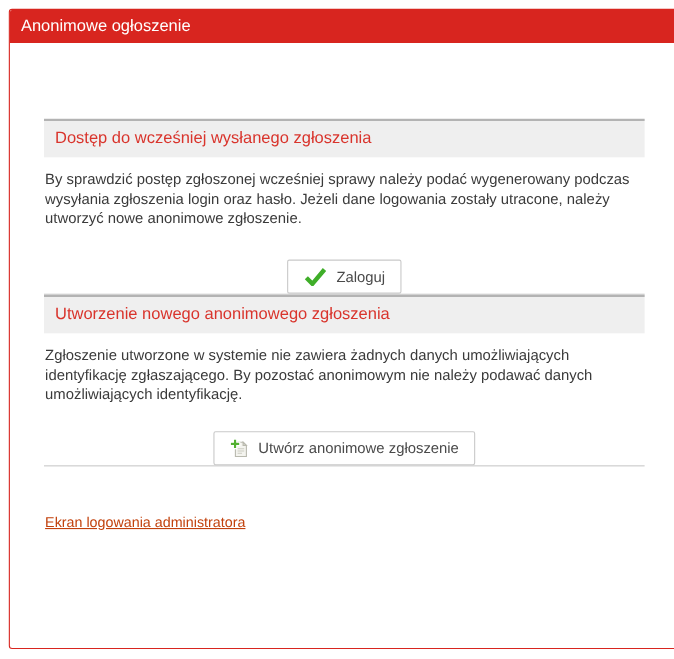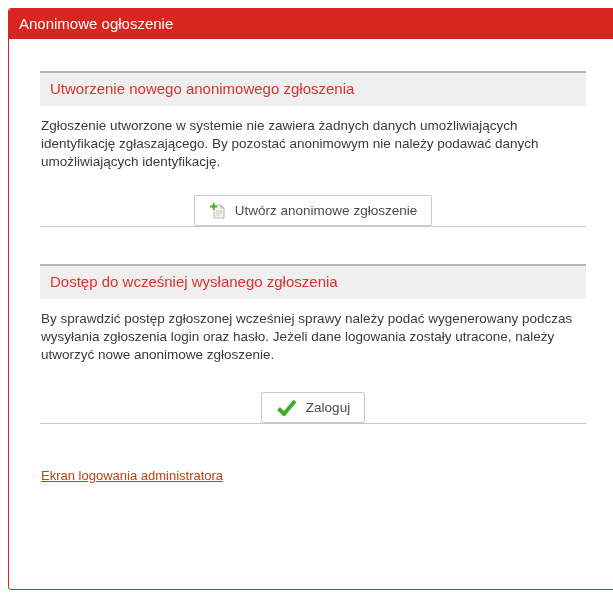--- a/index.html
+++ b/index.html
@@ -83,20 +83,38 @@
 </style>
 </head>
 <body>
 
 <div class="window">
 
   <div class="titlebar">Anonimowe ogłoszenie</div>
 
   <div class="content">
 
+    <div class="section section-2">
+      <div class="section-header">
+        <span class="section-title">Dostęp do wcześniej wysłanego zgłoszenia</span>
+      </div>
+      <p class="body-text">By sprawdzić postęp zgłoszonej wcześniej sprawy należy podać wygenerowany podczas wysyłania zgłoszenia login oraz hasło. Jeżeli dane logowania zostały utracone, należy utworzyć nowe anonimowe zgłoszenie.</p>
+      <div class="btn-row login">
+        <button class="btn">
+          <span class="icon">
+            <svg width="21" height="17" viewBox="0 0 21 17" aria-hidden="true">
+              <path d="M2.5 9.5 L8 15 L19 2" fill="none" stroke="#3fae29" stroke-width="4" stroke-linecap="butt" stroke-linejoin="miter"></path>
+            </svg>
+          </span>
+          <span>Zaloguj</span>
+        </button>
+      </div>
+      <hr class="divider divider-2">
+    </div>
+
     <div class="section section-1">
       <div class="section-header">
         <span class="section-title">Utworzenie nowego anonimowego zgłoszenia</span>
       </div>
       <p class="body-text">Zgłoszenie utworzone w systemie nie zawiera żadnych danych umożliwiających identyfikację zgłaszającego. By pozostać anonimowym nie należy podawać danych umożliwiających identyfikację.</p>
       <div class="btn-row create">
         <button class="btn">
           <span class="icon">
             <svg width="17" height="17" viewBox="0 0 17 17" aria-hidden="true">
               <path d="M5 3 h7 l3 3 v10 h-10 z" fill="#f4f4ef" stroke="#b9b9ae" stroke-width="1"></path>
@@ -104,36 +122,18 @@
               <path d="M7 9 h6 M7 11 h6 M7 13 h4" stroke="#ccccc2" stroke-width="1"></path>
               <path d="M3.2 0.2 h3 v2.8 h2.8 v3 h-2.8 v2.8 h-3 v-2.8 h-2.8 v-3 h2.8 z" fill="#52b031" stroke="#ffffff" stroke-width="1"></path>
             </svg>
           </span>
           <span>Utwórz anonimowe zgłoszenie</span>
         </button>
       </div>
       <hr class="divider divider-1">
     </div>
 
-    <div class="section section-2">
-      <div class="section-header">
-        <span class="section-title">Dostęp do wcześniej wysłanego zgłoszenia</span>
-      </div>
-      <p class="body-text">By sprawdzić postęp zgłoszonej wcześniej sprawy należy podać wygenerowany podczas wysyłania zgłoszenia login oraz hasło. Jeżeli dane logowania zostały utracone, należy utworzyć nowe anonimowe zgłoszenie.</p>
-      <div class="btn-row login">
-        <button class="btn">
-          <span class="icon">
-            <svg width="21" height="17" viewBox="0 0 21 17" aria-hidden="true">
-              <path d="M2.5 9.5 L8 15 L19 2" fill="none" stroke="#3fae29" stroke-width="4" stroke-linecap="butt" stroke-linejoin="miter"></path>
-            </svg>
-          </span>
-          <span>Zaloguj</span>
-        </button>
-      </div>
-      <hr class="divider divider-2">
-    </div>
-
     <div class="footer-links">
       <a class="admin-link" href="#">Ekran logowania administratora</a>
     </div>
 
   </div>
 </div>
 
 </body></html>

